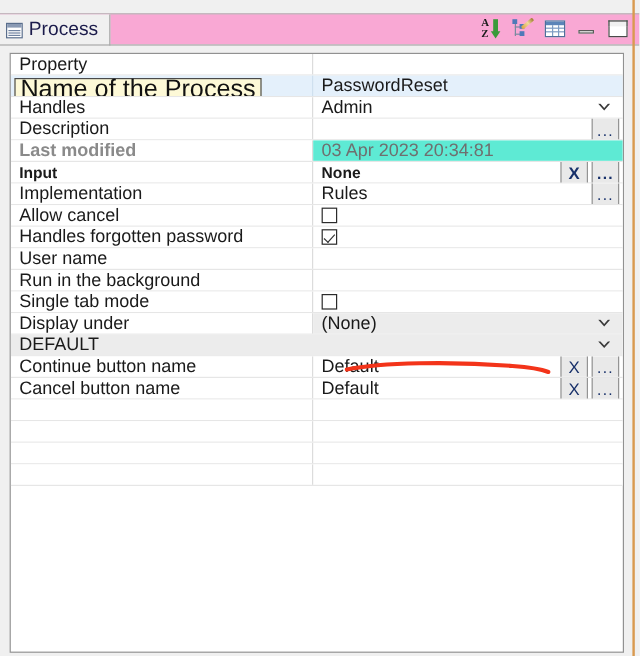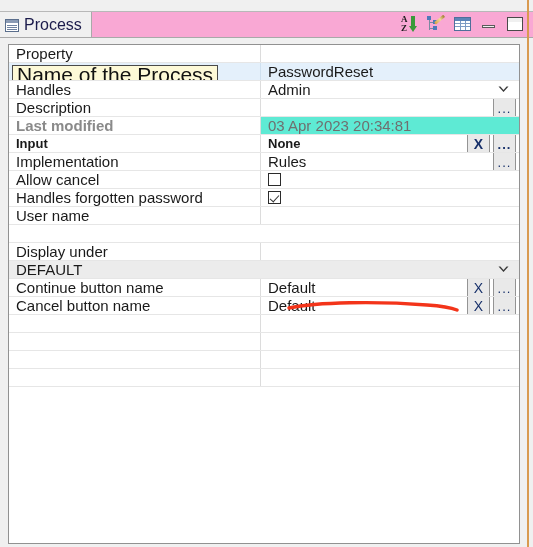--- a/index.html
+++ b/index.html
@@ -470,41 +470,62 @@
         </div>
         <div class="row">
           <div class="cell-prop">
             <span>User name</span>
           </div>
           <div class="cell-val">
             <span></span>
           </div>
         </div>
         <div class="row">
-          <div class="cell-val">
-            <span></span>
+          <div class="cell-prop">
+            <span>Run in the background</span>
+          </div>
+          <div class="cell-val">
+            <span></span>
+          </div>
+        </div>
+        <div class="row">
+          <div class="cell-prop">
+            <span>Single tab mode</span>
+          </div>
+          <div class="cell-val">
+            <span class="chk"></span>
           </div>
         </div>
         <div class="row shade">
           <div class="cell-prop">
             <span>Display under</span>
           </div>
-        </div>
-        <div class="row shade">
-          <div class="cell-val">
-            <span>DEFAULT</span>
+          <div class="cell-val">
+            <span>(None)</span>
             <div class="val-widgets">
               <span class="chev">
                 <svg width="11" height="7" viewBox="0 0 11 7">
                   <path d="M0.5,0.5 L5.5,6 L10.5,0.5 L8.6,0.5 L5.5,3.9 L2.4,0.5 Z" fill="#3a3a3a"></path>
                 </svg>
               </span>
             </div>
           </div>
         </div>
+        <div class="row shade">
+          <div class="cell-val">
+            <span>DEFAULT</span>
+            <div class="val-widgets">
+              <span class="chev">
+                <svg width="11" height="7" viewBox="0 0 11 7">
+                  <path d="M0.5,0.5 L5.5,6 L10.5,0.5 L8.6,0.5 L5.5,3.9 L2.4,0.5 Z" fill="#3a3a3a"></path>
+                </svg>
+              </span>
+            </div>
+          </div>
+        </div>
         <div class="row">
           <div class="cell-prop">
             <span>Continue button name</span>
           </div>
           <div class="cell-val">
             <span>Default</span>
             <div class="val-widgets">
               <span class="btn-sq">X</span>
               <span class="btn-sq dots">...</span>
             </div>

